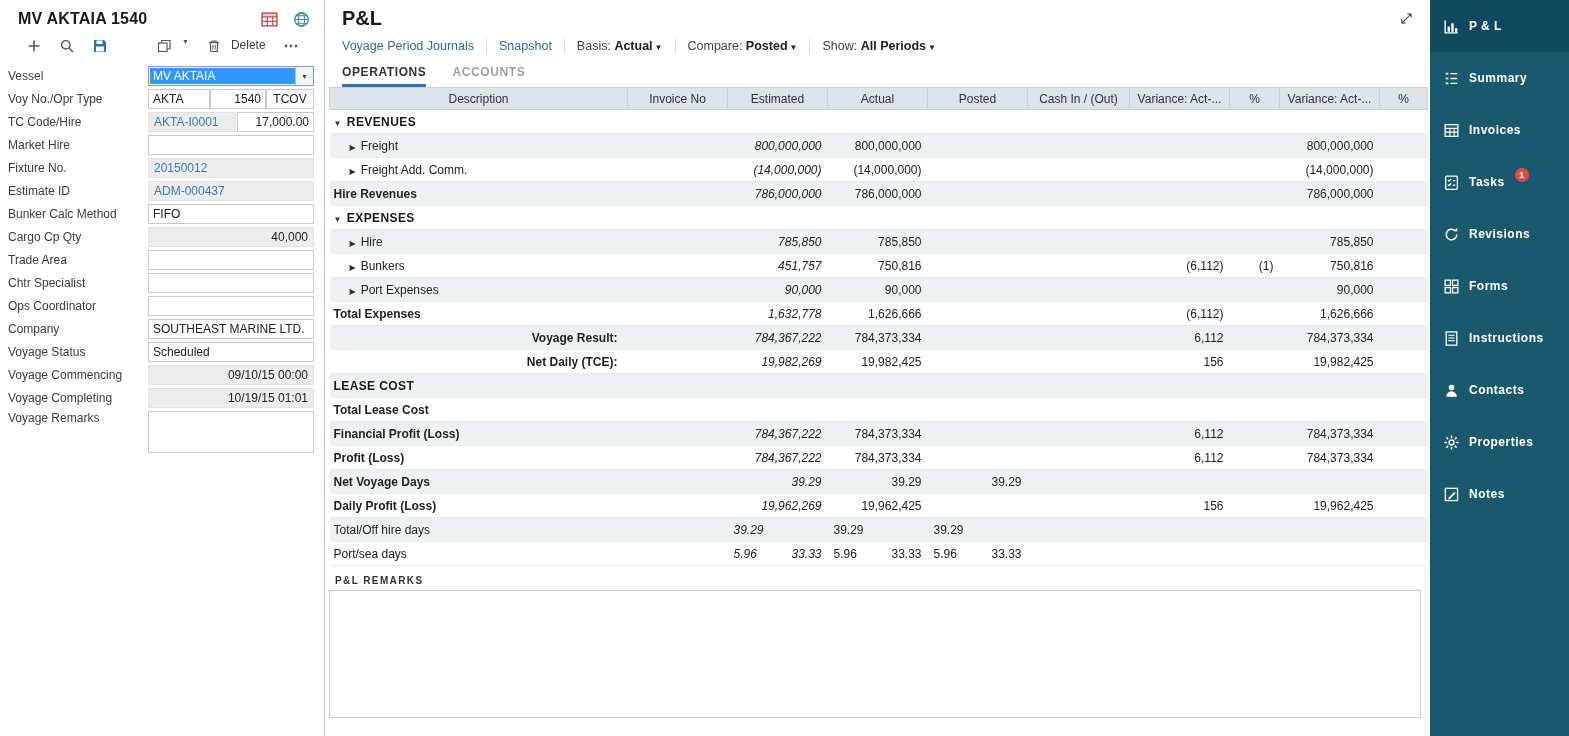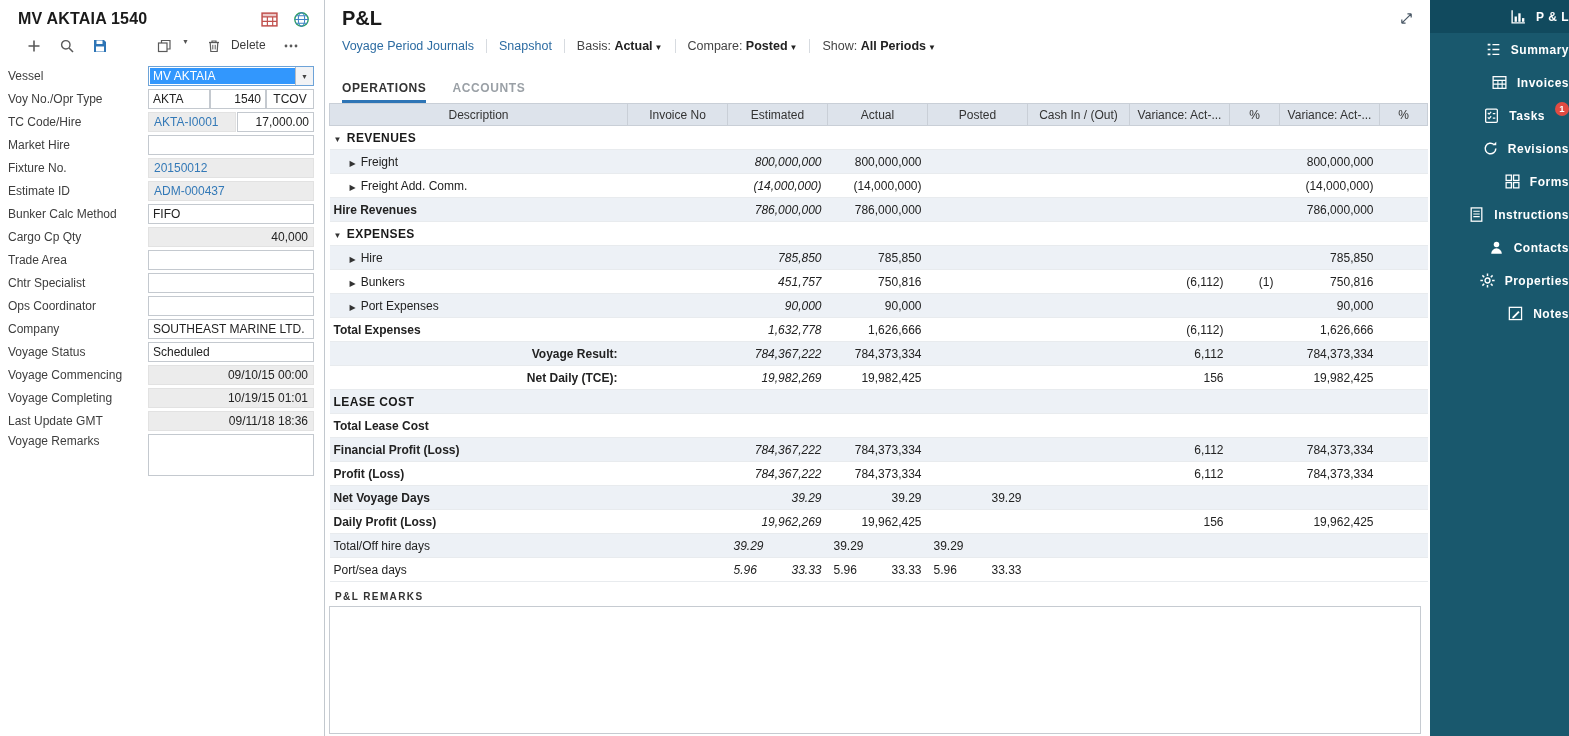--- a/index.html
+++ b/index.html
@@ -52,21 +52,21 @@
   .main-title{font-size:20px;font-weight:bold;margin:0;color:#1a1a1a;}
   .collapse-btn{cursor:pointer;display:flex;}
   .main-toolbar{display:flex;align-items:center;padding-left:17px;margin-top:9px;}
   .tb-item{padding:0 12px;border-right:1px solid #d7dbe0;font-size:12.5px;cursor:pointer;white-space:nowrap;}
   .tb-item:first-child{padding-left:0;}
   .tb-item:last-child{border-right:none;}
   .tb-link{color:#2d6ca2;}
   .tb-lab{color:#444;}
   .tb-val{color:#222;font-weight:bold;}
   .caret{font-size:8px;color:#222;margin-left:2px;}
-  .tabs{display:flex;gap:26px;padding-left:17px;margin-top:28px;}
+  .tabs{display:flex;gap:26px;padding-left:17px;margin-top:12px;}
   .tab{font-weight:bold;font-size:12px;letter-spacing:.6px;padding-bottom:5px;cursor:pointer;color:#333;}
   .tab.active{border-bottom:3px solid #2e75b6;}
   .tab:not(.active){color:#9aa0a6;}
 
   .table-wrap{margin-left:4px;}
   table{border-collapse:collapse;table-layout:fixed;width:1098px;border-bottom:1px solid #a6aeb6;}
   thead th{background:#dde3eb;border:1px solid #c9cfd7;font-weight:normal;color:#333;height:21px;
            font-size:12px;padding:0 4px;text-align:center;white-space:nowrap;overflow:hidden;
            text-overflow:ellipsis;cursor:pointer;}
   tbody tr{border-bottom:1px solid #e8ebee;}
@@ -81,21 +81,21 @@
   .row.total .c-desc{font-weight:bold;}
   .row.result .c-desc{font-weight:bold;text-align:right;padding-right:10px;}
   .arrow{font-size:8px;margin-right:5px;color:#333;cursor:pointer;}
   .pair{display:flex;justify-content:space-between;}
   .remarks-label{margin:9px 0 4px 10px;font-size:10px;font-weight:bold;letter-spacing:1.4px;color:#333;}
   .remarks-box{margin-left:4px;width:1092px;height:128px;border:1px solid #c6cbd1;resize:none;outline:none;
                font:12px "Liberation Sans",sans-serif;box-sizing:border-box;}
 
   
   .sidebar{width:139px;min-width:139px;background:#19586d;color:#fff;display:flex;flex-direction:column;}
-  .sb-item{height:33px;display:flex;align-items:center;padding-left:13px;gap:9px;cursor:pointer;justify-content:flex-end;}
+  .sb-item{height:52px;display:flex;align-items:center;padding-left:13px;gap:9px;cursor:pointer;}
   .sb-item.active{background:#114a5e;}
   .sb-icon{width:17px;height:17px;display:flex;flex:none;}
   .sb-label{font-size:12px;font-weight:bold;letter-spacing:.5px;}
   .sb-badge{background:#e14b42;color:#fff;border-radius:8px;min-width:14px;height:14px;font-size:9.5px;
             line-height:14px;text-align:center;font-weight:bold;position:relative;top:-7px;margin-left:1px;
             display:inline-block;}
 </style>
 </head>
 <body>
 
@@ -253,26 +253,20 @@
         <div class="f-row">
           <label class="f-label">Voyage Commencing</label>
           <div class="f-ctrl">
             <div class="f-readonly full right">09/10/15 00:00</div>
           </div>
         </div>
         <div class="f-row">
           <label class="f-label">Voyage Completing</label>
           <div class="f-ctrl">
             <div class="f-readonly full right">10/19/15 01:01</div>
-          </div>
-        </div>
-        <div class="f-row">
-          <label class="f-label">Last Update GMT</label>
-          <div class="f-ctrl">
-            <div class="f-readonly full right">09/11/18 18:36</div>
           </div>
         </div>
         <div class="f-row f-row-ta">
           <label class="f-label">Voyage Remarks</label>
           <div class="f-ctrl">
             <textarea class="f-textarea" style=""></textarea>
           </div>
         </div>
       </div>
   </aside>

